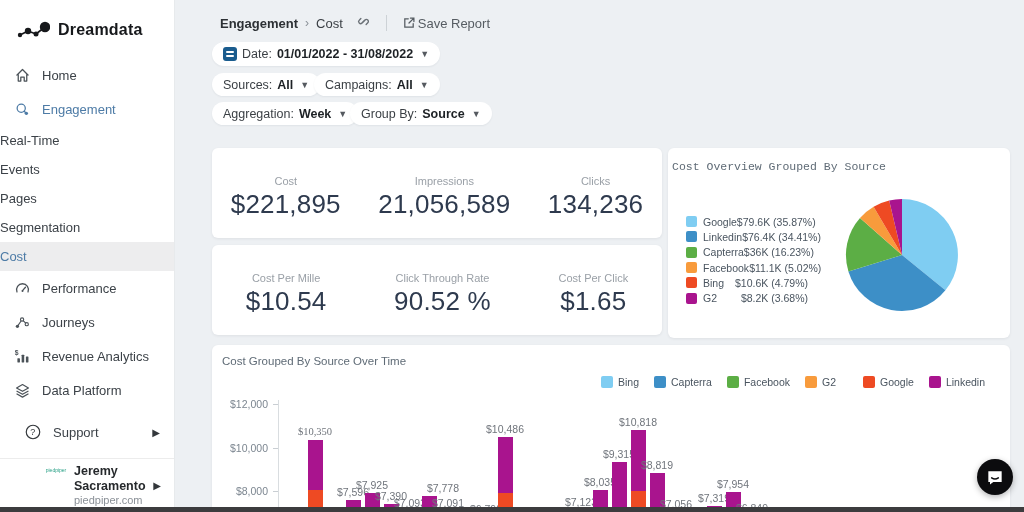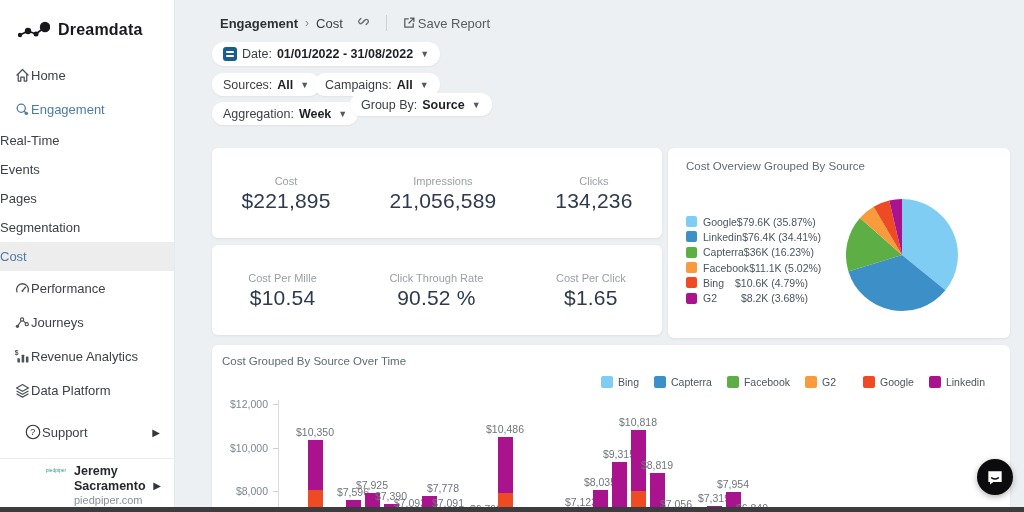--- a/index.html
+++ b/index.html
@@ -5,21 +5,21 @@
   * { margin:0; padding:0; box-sizing:border-box; }
   html,body { width:1024px; height:512px; overflow:hidden; background:#edf0f3;
     font-family:"Liberation Sans", sans-serif; }
   #stage { position:absolute; inset:0; width:1024px; height:492px; }
 
   
   #sidebar { position:absolute; left:0; top:0; width:175px; height:512px;
     background:#ffffff; border-right:1px solid #e7eaec; z-index:5; }
   #logo-row { display:flex; align-items:center; gap:8px; padding:16px 0 14px 16px; }
   #logo-text { font-size:16px; font-weight:700; color:#16181b; letter-spacing:.2px; }
-  .nav-item, .nav-sub { display:flex; align-items:center; cursor:pointer;
+  .nav-item, .nav-sub { display:flex; align-items:center; gap:11px; cursor:pointer;
     color:#3c4248; font-size:13px; }
   .nav-item { height:34px; padding-left:13px; }
   .nav-sub  { height:29px; }
   .nav-item .ic { width:18px; height:18px; display:flex; align-items:center; justify-content:center; }
   .nav-item.section-active, .nav-item.section-active .lbl { color:#4d7ba6; }
   .nav-sub.selected { background:#ededee; color:#4d7ba6; }
   .nav-item.support { padding-left:24px; margin-top:8px; position:relative; }
   .caret-r { position:absolute; right:14px; font-size:10px; color:#33373b; }
   #user-divider { position:absolute; left:0; right:0; top:458px; border-top:1px solid #ececec; }
   #user-block { position:absolute; left:0; top:464px; width:175px; height:44px;
@@ -44,39 +44,39 @@
   
   .pill { position:absolute; background:#ffffff; border-radius:13px; height:24px;
     display:flex; align-items:center; gap:5px; padding:0 11px; font-size:12.5px;
     color:#3a3f44; box-shadow:0 1px 2px rgba(25,35,45,.06); cursor:pointer; white-space:nowrap; }
   .pill b { color:#1d2125; }
   .pill .dd { font-size:9px; color:#555a60; margin-left:2px; }
   #pill-date { left:212px; top:42px; }
   #pill-sources { left:212px; top:73px; height:23px; }
   #pill-campaigns { left:314px; top:73px; height:23px; }
   #pill-aggregation { left:212px; top:102px; height:23px; }
-  #pill-groupby { left:350px; top:93px; height:23px; }
+  #pill-groupby { left:350px; top:102px; height:23px; }
   #cal-icon { width:14px; height:14px; border-radius:3px; background:#1a5c8e; position:relative; }
   #cal-icon::before, #cal-icon::after { content:""; position:absolute; left:3px; right:3px;
     height:2px; background:#fff; border-radius:1px; }
   #cal-icon::before { top:4px; } #cal-icon::after { top:8px; }
 
   
   .card { position:absolute; background:#ffffff; border-radius:6px;
     box-shadow:0 1px 3px rgba(25,35,45,.07); }
   #card-metrics-1 { left:212px; top:148px; width:450px; height:90px; }
   #card-metrics-2 { left:212px; top:245px; width:450px; height:90px; }
   .metric-row { display:flex; justify-content:space-around; padding-top:27px; height:100%; }
   .metric { text-align:center; }
   .metric .m-label { font-size:11px; color:#9aa0a7; margin-bottom:2px; }
-  .metric .m-value { font-size:21px; color:#2e3a4e; letter-spacing:.2px; }
+  .metric .m-value { font-size:26px; color:#2e3a4e; letter-spacing:.2px; }
 
   #card-pie { left:668px; top:148px; width:342px; height:190px; }
   .card-title { font-size:11.5px; color:#5f6b76; }
-  #pie-title { position:absolute; left:18px; top:12px; }
+  #pie-title { position:absolute; left:4px; top:12px;font-family:Liberation Mono, monospace; }
   #pie-legend { position:absolute; left:18px; top:66px; width:122px; }
   .pleg-row { display:flex; align-items:center; height:15.3px; font-size:10.5px; color:#4a5560; }
   .pleg-sq { width:11px; height:11px; border-radius:2px; margin-right:6px; flex:0 0 11px; }
   .pleg-name { flex:1; }
   .pleg-val { text-align:right; white-space:nowrap; }
   #pie-svg { position:absolute; left:174px; top:47px; }
 
   #card-bars { left:212px; top:345px; width:798px; height:175px; overflow:hidden; }
   #bars-title { position:absolute; left:10px; top:10px; }
   #bars-legend { position:absolute; top:31px; right:25px; display:flex; align-items:center;
@@ -373,21 +373,21 @@
     <div id="plot">
       <div id="y-axis-line"></div>
     <div class="ytick-label" style="left: 6px; top: 53px;">$12,000</div>
         <div class="ytick-mark" style="left: 61px; top: 59px;"></div>
         <div class="ytick-label" style="left: 6px; top: 96.5px;">$10,000</div>
         <div class="ytick-mark" style="left: 61px; top: 102.5px;"></div>
         <div class="ytick-label" style="left: 6px; top: 140px;">$8,000</div>
         <div class="ytick-mark" style="left: 61px; top: 146px;"></div>
         <div class="bar-seg" style="left: 95.5px; top: 94.9px; height: 50px; background: rgb(169, 20, 142);"></div>
         <div class="bar-seg" style="left: 95.5px; top: 144.9px; height: 300px; background: rgb(238, 74, 35);"></div>
-        <div class="bar-label" style="left: 73px; top: 80.8875px;">$10,350</div>
+        <div class="bar-label" style="left: 73px; top: 80.8875px; font-family: Liberation Serif, serif;">$10,350</div>
         <div class="bar-seg" style="left: 133.5px; top: 154.8px; height: 21.7px; background: rgb(169, 20, 142);"></div>
         <div class="bar-label" style="left: 111px; top: 140.787px;">$7,596</div>
         <div class="bar-seg" style="left: 152.5px; top: 147.6px; height: 28.8px; background: rgb(169, 20, 142);"></div>
         <div class="bar-label" style="left: 130px; top: 133.631px;">$7,925</div>
         <div class="bar-seg" style="left: 171.5px; top: 159.3px; height: 17.2px; background: rgb(169, 20, 142);"></div>
         <div class="bar-label" style="left: 149px; top: 145.267px;">$7,390</div>
         <div class="bar-seg" style="left: 190.5px; top: 165.7px; height: 10.7px; background: rgb(169, 20, 142);"></div>
         <div class="bar-label" style="left: 168px; top: 151.727px;">$7,093</div>
         <div class="bar-seg" style="left: 209.5px; top: 150.8px; height: 25.6px; background: rgb(169, 20, 142);"></div>
         <div class="bar-label" style="left: 187px; top: 136.828px; text-align: right;">$7,778</div>

